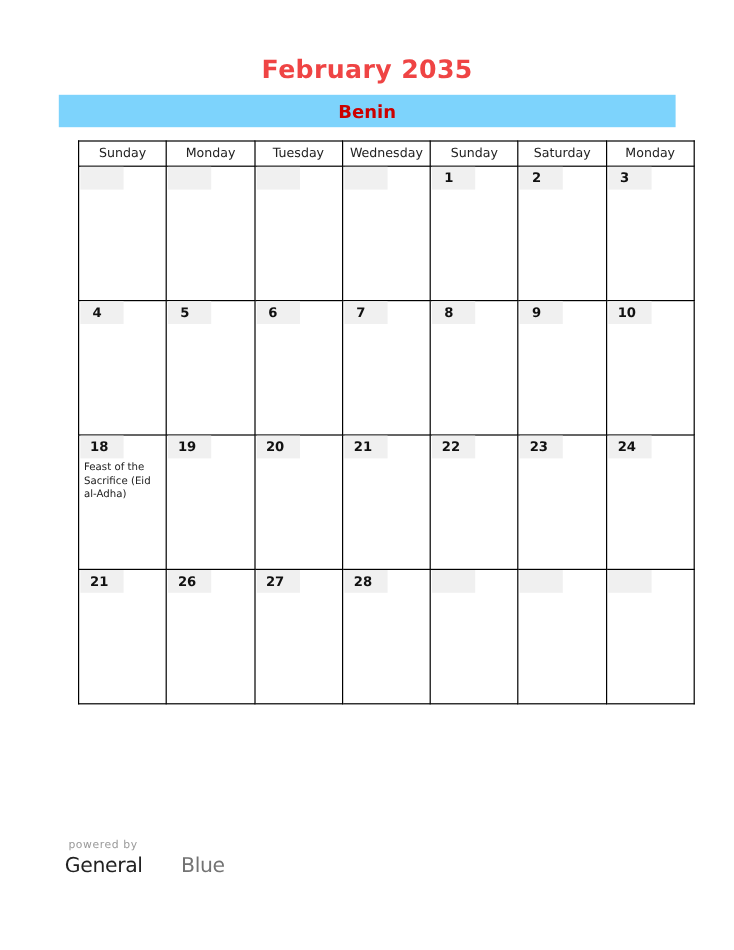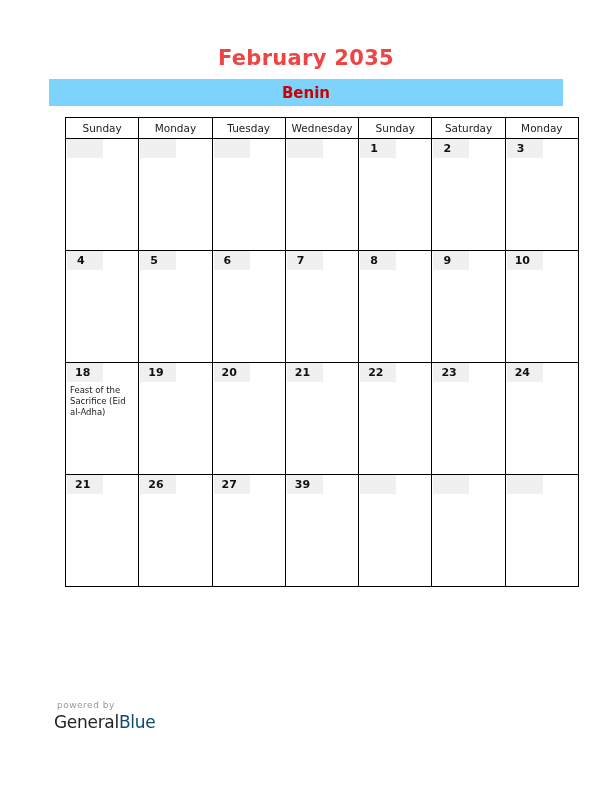--- a/index.html
+++ b/index.html
@@ -9,21 +9,21 @@
   .country { position:absolute; left:0; width:100%; top:5px; text-align:center; font-size:15px; font-weight:bold; color:#cc0000; }
   .grid { position:absolute; left:49px; top:117px; width:514px; border-collapse:collapse; table-layout:fixed;margin-left:16px; }
   .grid th, .grid td { border:1.2px solid #000; padding:0; }
   .grid th { height:20px; font-weight:normal; font-size:10.5px; color:#222; text-align:center; }
   .grid td { height:111px; vertical-align:top; position:relative; }
   .daynum { display:block; width:36px; height:19px; background:#f0f0f0; margin-left:1px; font-size:11px; font-weight:bold; line-height:19px; padding-left:0; text-indent:10px; color:#111; }
   .daynum.two { text-indent:8px; }
   .event { font-size:8.5px; line-height:11px; color:#222; margin:3px 0 0 4px; width:66px; }
   .footer-pb { position:absolute; left:57px; top:700px; font-size:9px; color:#999; letter-spacing:0.5px;text-align:right; }
   .footer-logo { position:absolute; left:54px; top:712px; font-size:17px; color:#222; letter-spacing:-0.3px; }
-  .footer-logo .blue { color:#0c4a6e; }
+  .footer-logo .blue { color:#737373;margin-left:32px; }
 </style>
 </head>
 <body>
 
 <div class="title">February 2035</div>
 <div class="country-bar">
   <div class="country">Benin</div>
 </div>
 
 <table class="grid">
@@ -113,21 +113,21 @@
         <td>
           <span class="daynum two">21</span>
         </td>
         <td>
           <span class="daynum two">26</span>
         </td>
         <td>
           <span class="daynum two">27</span>
         </td>
         <td>
-          <span class="daynum two">39</span>
+          <span class="daynum two">28</span>
         </td>
         <td>
           <span class="daynum"></span>
         </td>
         <td>
           <span class="daynum"></span>
         </td>
         <td>
           <span class="daynum"></span>
         </td>

